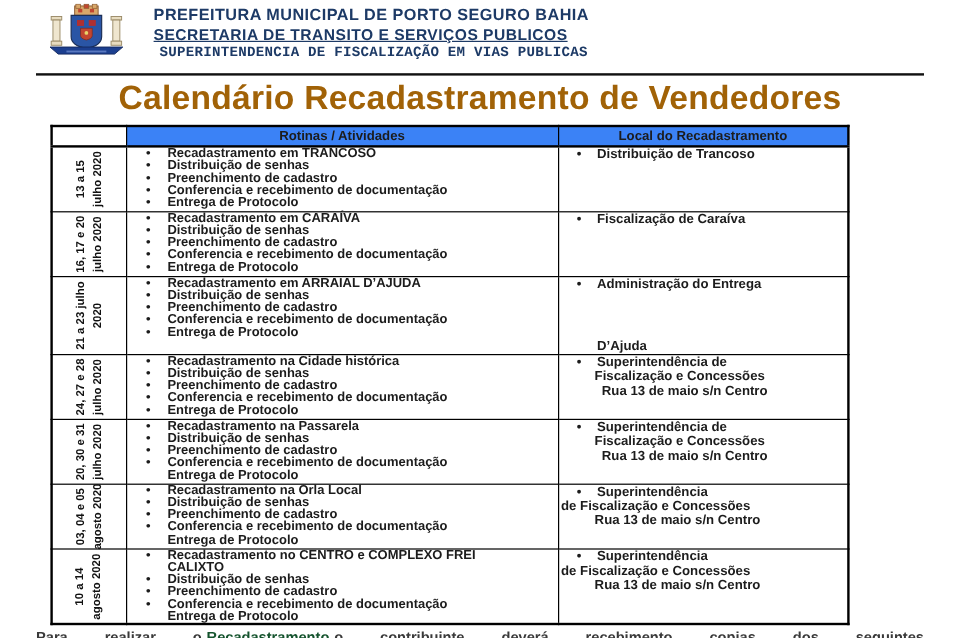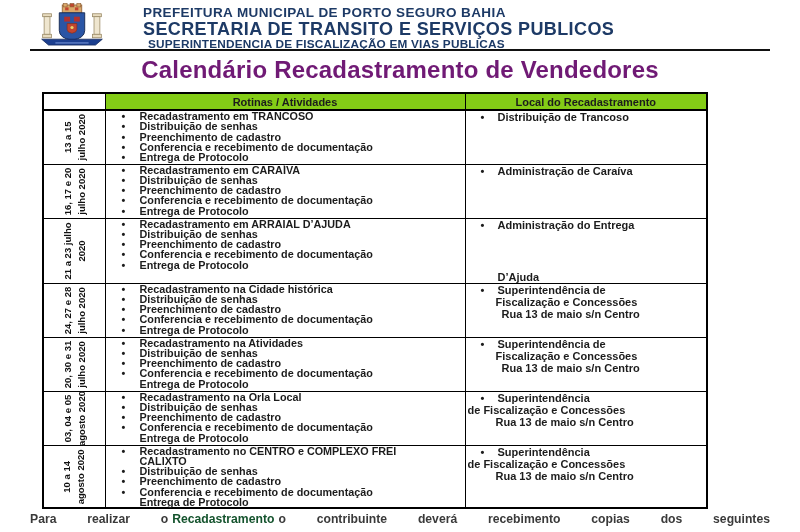--- a/index.html
+++ b/index.html
@@ -1,33 +1,33 @@
 <!DOCTYPE html>
 <html><head>
 <meta charset="utf-8">
 <style>
   html,body{margin:0;padding:0;background:#fff;}
   .page{width:800px;height:532px;background:#fff;overflow:hidden;position:relative;
         font-family:"Liberation Sans",sans-serif;color:#1c1c1c;}
   
-  .lh{display:flex;align-items:flex-start;padding:3px 0 0 33px;height:45px;gap:15px;}
+  .lh{display:flex;align-items:flex-start;padding:3px 0 12px 33px;height:45px;}
   .crest{width:78px;height:45px;flex:0 0 78px;}
   .lh-text{margin-left:17px;padding-top:2px;color:#1d3a66;font-weight:bold;}
   .lh1{font-size:13.5px;letter-spacing:.4px;line-height:16px;}
-  .lh2{font-size:18px;letter-spacing:.4px;line-height:16px;}
-  .lh3{font-size:11.8px;letter-spacing:.2px;line-height:15px;padding-left:5px;}
+  .lh2{font-size:13px;letter-spacing:.4px;line-height:16px;text-decoration:underline;}
+  .lh3{font-size:11.8px;letter-spacing:.2px;line-height:15px;padding-left:5px;font-family:Liberation Mono, monospace;}
   .rule{height:2px;background:#111;margin:1px 30px 0 30px;}
   
-  .title{margin-top:7px;text-align:center;color:#701a75;font-weight:bold;
-         font-size:24px;line-height:23px;letter-spacing:.2px;}
+  .title{margin-top:7px;text-align:center;color:#a16207;font-weight:bold;
+         font-size:28px;line-height:23px;letter-spacing:.2px;}
   
   .cal{border-collapse:collapse;table-layout:fixed;margin:11px 0 0 42px;width:664px;
        border:2px solid #000;}
   .cal th,.cal td{border:1px solid #000;padding:0;}
-  .cal thead th{height:15px;background:#84cc16;font-size:11px;font-weight:bold;
+  .cal thead th{height:15px;background:#3b82f6;font-size:11px;font-weight:bold;
                 text-align:center;border-bottom:2px solid #000;}
   .cal thead th.h0{background:#fff;}
   .cal tbody tr{height:54px;}
   
   .dc{position:relative;}
   .drot{position:absolute;inset:0;display:flex;flex-direction:column;align-items:center;
         justify-content:center;gap:3px;transform:rotate(-90deg);
         font-size:9.5px;font-weight:bold;white-space:nowrap;color:#111;}
   
   .ac{vertical-align:top;padding-top:1px;}
@@ -174,21 +174,21 @@
               <span class="t">Conferencia e recebimento de documentação</span>
             </div>
           <div class="act">
               <span class="b">•</span>
               <span class="t">Entrega de Protocolo</span>
             </div>
         </td>
         <td class="lc mid">
           <div class="l1">
               <span class="b">•</span>
-              <span class="t">Administração de Caraíva</span>
+              <span class="t">Fiscalização de Caraíva</span>
             </div>
           <div class="l2"></div>
           <div class="l3"></div>
         </td>
       </tr>
 
       <tr>
         <td class="dc">
             <div class="drot">
           <div>21 a 23 julho</div>
@@ -269,21 +269,21 @@
       <tr>
         <td class="dc">
             <div class="drot">
           <div>20, 30 e 31</div>
           <div>julho 2020</div>
             </div>
           </td>
         <td class="ac">
           <div class="act">
               <span class="b">•</span>
-              <span class="t">Recadastramento na Atividades</span>
+              <span class="t">Recadastramento na Passarela</span>
             </div>
           <div class="act">
               <span class="b">•</span>
               <span class="t">Distribuição de senhas</span>
             </div>
           <div class="act">
               <span class="b">•</span>
               <span class="t">Preenchimento de cadastro</span>
             </div>
           <div class="act">

